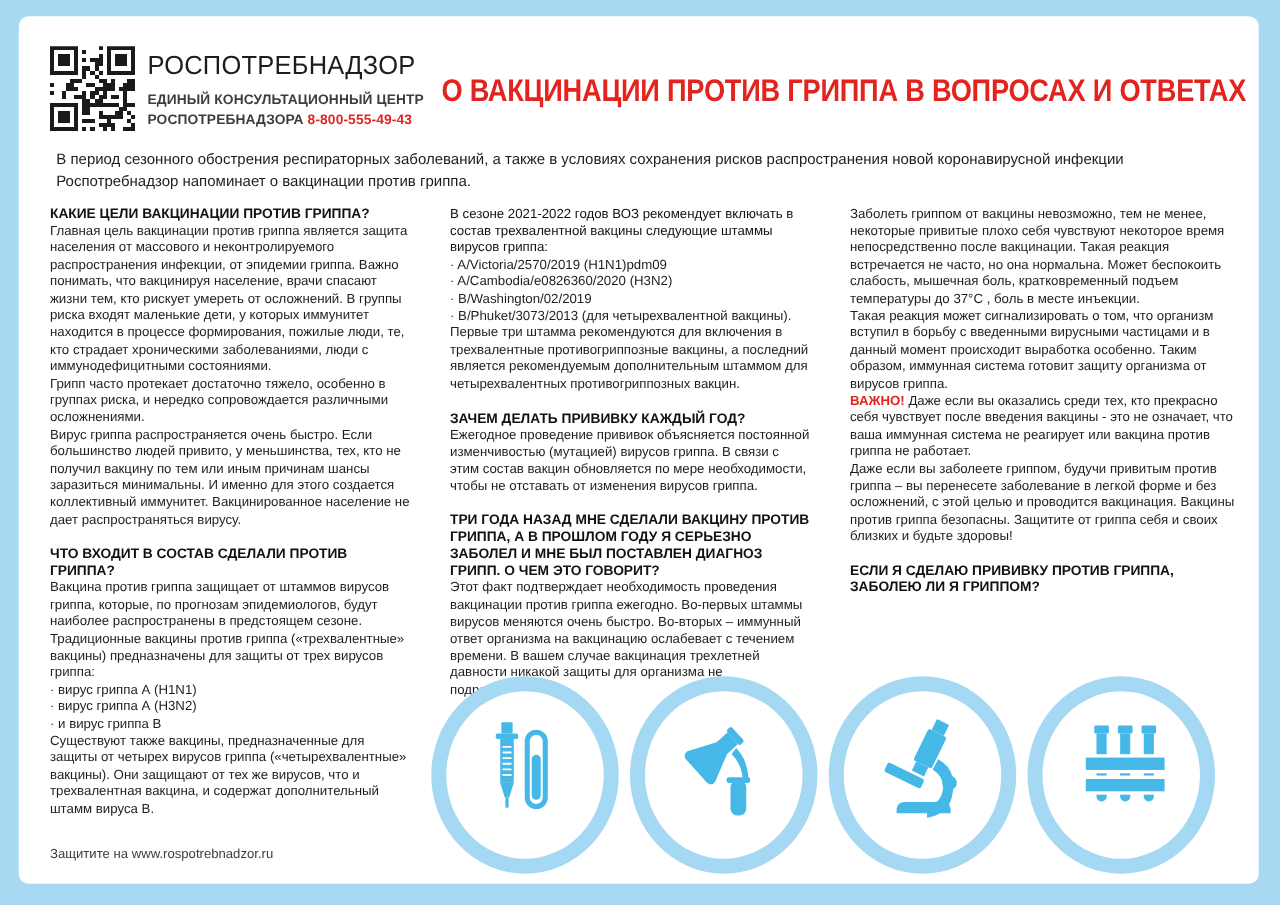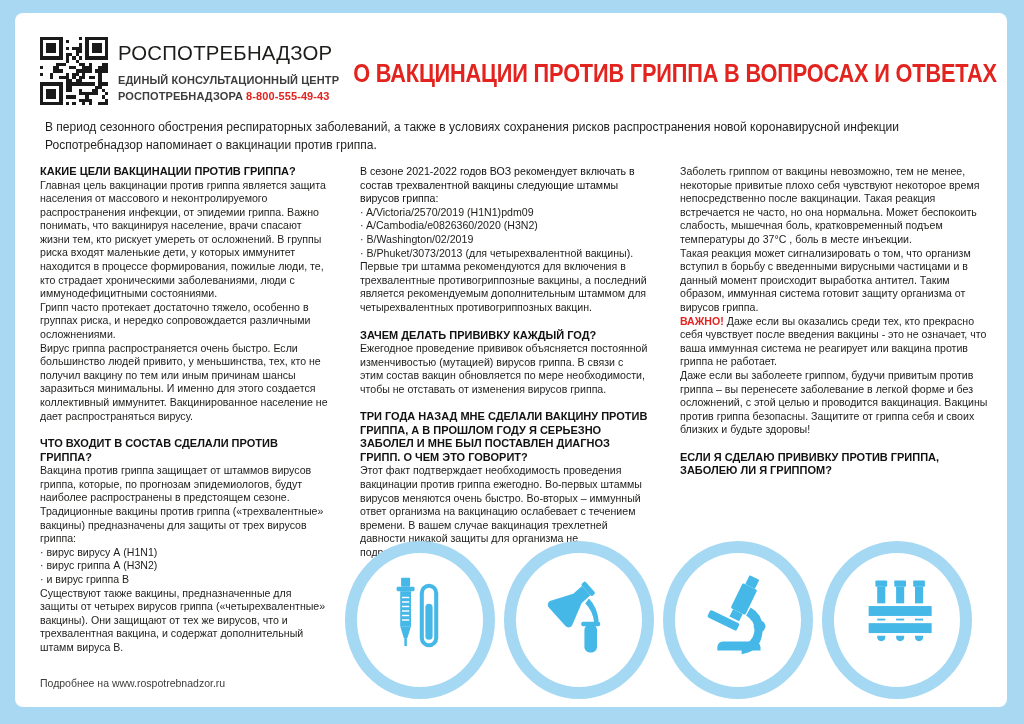--- a/index.html
+++ b/index.html
@@ -216,21 +216,21 @@
 
   <div class="columns" id="columns">
       <div class="col">
         <div class="blk h">КАКИЕ ЦЕЛИ ВАКЦИНАЦИИ ПРОТИВ ГРИППА?</div>
         <div class="blk p">Главная цель вакцинации против гриппа является защита населения от массового и неконтролируемого распространения инфекции, от эпидемии гриппа. Важно понимать, что вакцинируя население, врачи спасают жизни тем, кто рискует умереть от осложнений. В группы риска входят маленькие дети, у которых иммунитет находится в процессе формирования, пожилые люди, те, кто страдает хроническими заболеваниями, люди с иммунодефицитными состояниями.</div>
         <div class="blk p">Грипп часто протекает достаточно тяжело, особенно в группах риска, и нередко сопровождается различными осложнениями.</div>
         <div class="blk p">Вирус гриппа распространяется очень быстро. Если большинство людей привито, у меньшинства, тех, кто не получил вакцину по тем или иным причинам шансы заразиться минимальны. И именно для этого создается коллективный иммунитет. Вакцинированное население не дает распространяться вирусу.</div>
         <div class="blk h">ЧТО ВХОДИТ В СОСТАВ СДЕЛАЛИ ПРОТИВ ГРИППА?</div>
         <div class="blk p">Вакцина против гриппа защищает от штаммов вирусов гриппа, которые, по прогнозам эпидемиологов, будут наиболее распространены в предстоящем сезоне. Традиционные вакцины против гриппа («трехвалентные» вакцины) предназначены для защиты от трех вирусов гриппа:</div>
         <div class="blk list">
-          <div class="li">· вирус вирусу А (H1N1)</div>
+          <div class="li">· вирус гриппа А (H1N1)</div>
           <div class="li">· вирус гриппа А (H3N2)</div>
           <div class="li">· и вирус гриппа В</div>
         </div>
         <div class="blk p">Существуют также вакцины, предназначенные для защиты от четырех вирусов гриппа («четырехвалентные» вакцины). Они защищают от тех же вирусов, что и трехвалентная вакцина, и содержат дополнительный штамм вируса В.</div>
       </div>
       <div class="col">
         <div class="blk pb">В сезоне 2021-2022 годов ВОЗ рекомендует включать в состав трехвалентной вакцины следующие штаммы вирусов гриппа:</div>
         <div class="blk list">
           <div class="li">· A/Victoria/2570/2019 (H1N1)pdm09</div>
           <div class="li">· A/Cambodia/e0826360/2020 (H3N2)</div>
@@ -238,21 +238,21 @@
           <div class="li">· B/Phuket/3073/2013 (для четырехвалентной вакцины).</div>
         </div>
         <div class="blk p">Первые три штамма рекомендуются для включения в трехвалентные противогриппозные вакцины, а последний является рекомендуемым дополнительным штаммом для четырехвалентных противогриппозных вакцин.</div>
         <div class="blk h">ЗАЧЕМ ДЕЛАТЬ ПРИВИВКУ КАЖДЫЙ ГОД?</div>
         <div class="blk p">Ежегодное проведение прививок объясняется постоянной изменчивостью (мутацией) вирусов гриппа. В связи с этим состав вакцин обновляется по мере необходимости, чтобы не отставать от изменения вирусов гриппа.</div>
         <div class="blk h">ТРИ ГОДА НАЗАД МНЕ СДЕЛАЛИ ВАКЦИНУ ПРОТИВ ГРИППА, А В ПРОШЛОМ ГОДУ Я СЕРЬЕЗНО ЗАБОЛЕЛ И МНЕ БЫЛ ПОСТАВЛЕН ДИАГНОЗ ГРИПП. О ЧЕМ ЭТО ГОВОРИТ?</div>
         <div class="blk p">Этот факт подтверждает необходимость проведения вакцинации против гриппа ежегодно. Во-первых штаммы вирусов меняются очень быстро. Во-вторых – иммунный ответ организма на вакцинацию ослабевает с течением времени. В вашем случае вакцинация трехлетней давности никакой защиты для организма не подразумевает.</div>
       </div>
       <div class="col">
         <div class="blk p">Заболеть гриппом от вакцины невозможно, тем не менее, некоторые привитые плохо себя чувствуют некоторое время непосредственно после вакцинации. Такая реакция встречается не часто, но она нормальна. Может беспокоить слабость, мышечная боль, кратковременный подъем температуры до 37°C , боль в месте инъекции.</div>
-        <div class="blk p">Такая реакция может сигнализировать о том, что организм вступил в борьбу с введенными вирусными частицами и в данный момент происходит выработка антител. Таким образом, иммунная система готовит защиту организма от вирусов гриппа.</div>
+        <div class="blk p">Такая реакция может сигнализировать о том, что организм вступил в борьбу с введенными вирусными частицами и в данный момент происходит выработка особенно. Таким образом, иммунная система готовит защиту организма от вирусов гриппа.</div>
         <div class="blk p"><span class="lead">ВАЖНО! </span>Даже если вы оказались среди тех, кто прекрасно себя чувствует после введения вакцины - это не означает, что ваша иммунная система не реагирует или вакцина против гриппа не работает.</div>
         <div class="blk p">Даже если вы заболеете гриппом, будучи привитым против гриппа – вы перенесете заболевание в легкой форме и без осложнений, с этой целью и проводится вакцинация. Вакцины против гриппа безопасны. Защитите от гриппа себя и своих близких и будьте здоровы!</div>
         <div class="blk h">ЕСЛИ Я СДЕЛАЮ ПРИВИВКУ ПРОТИВ ГРИППА, ЗАБОЛЕЮ ЛИ Я ГРИППОМ?</div>
       </div>
     </div>
 
   <div class="icons-row" id="icons-row">
       <div class="icon-circle">
         <svg viewBox="0 0 100 100">
           <g fill="currentColor">
@@ -311,15 +311,15 @@
             <path d="M28 13h9v56a4.5 4.5 0 0 1-9 0z"></path>
             <path d="M49 13h9v56a4.5 4.5 0 0 1-9 0z"></path>
             <path d="M70 13h9v56a4.5 4.5 0 0 1-9 0z"></path>
             <rect x="17" y="33" width="73" height="14" stroke="#fff" stroke-width="3"></rect>
             <rect x="17" y="52" width="73" height="14" stroke="#fff" stroke-width="3"></rect>
           </g>
         </svg>
       </div>
     </div>
 
-  <div class="footer">Подробнее на www.rospotrebnadzor.ru</div>
+  <div class="footer">Защитите на www.rospotrebnadzor.ru</div>
 
 </div>
 
 </body></html>

